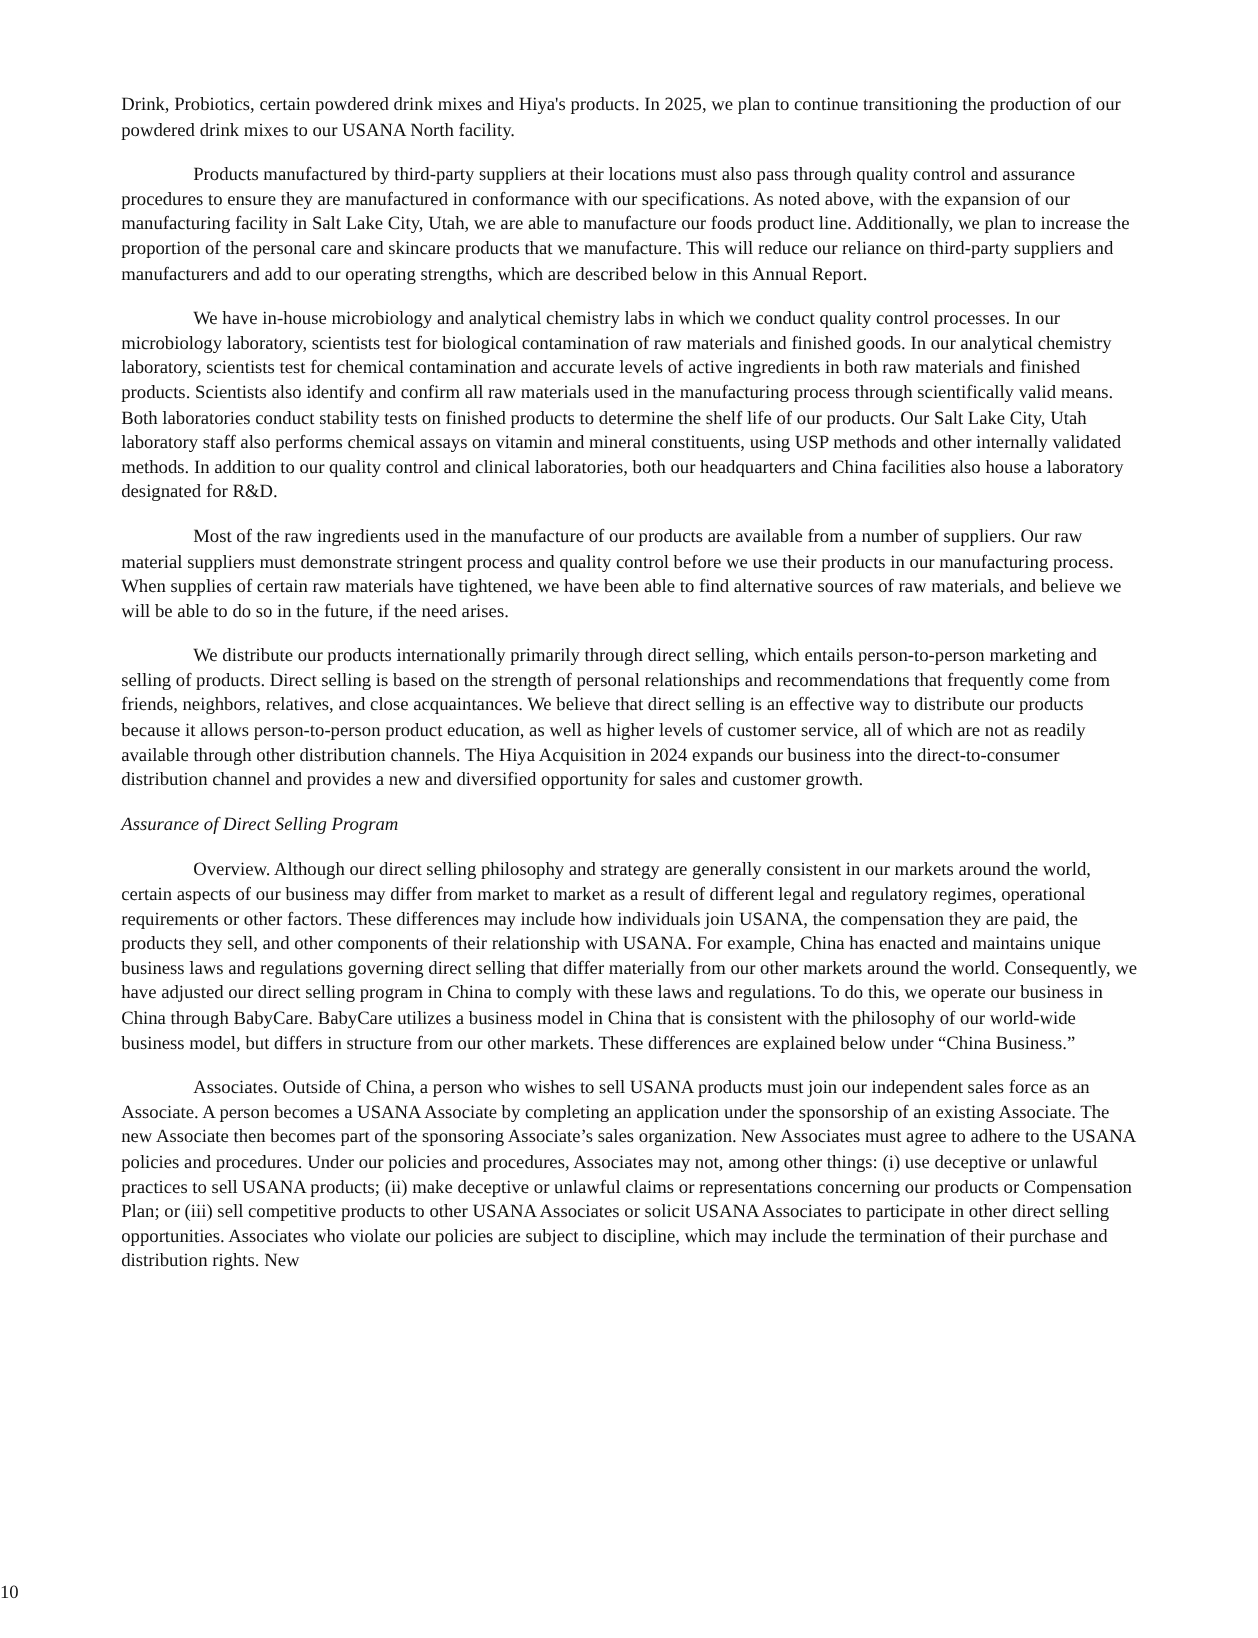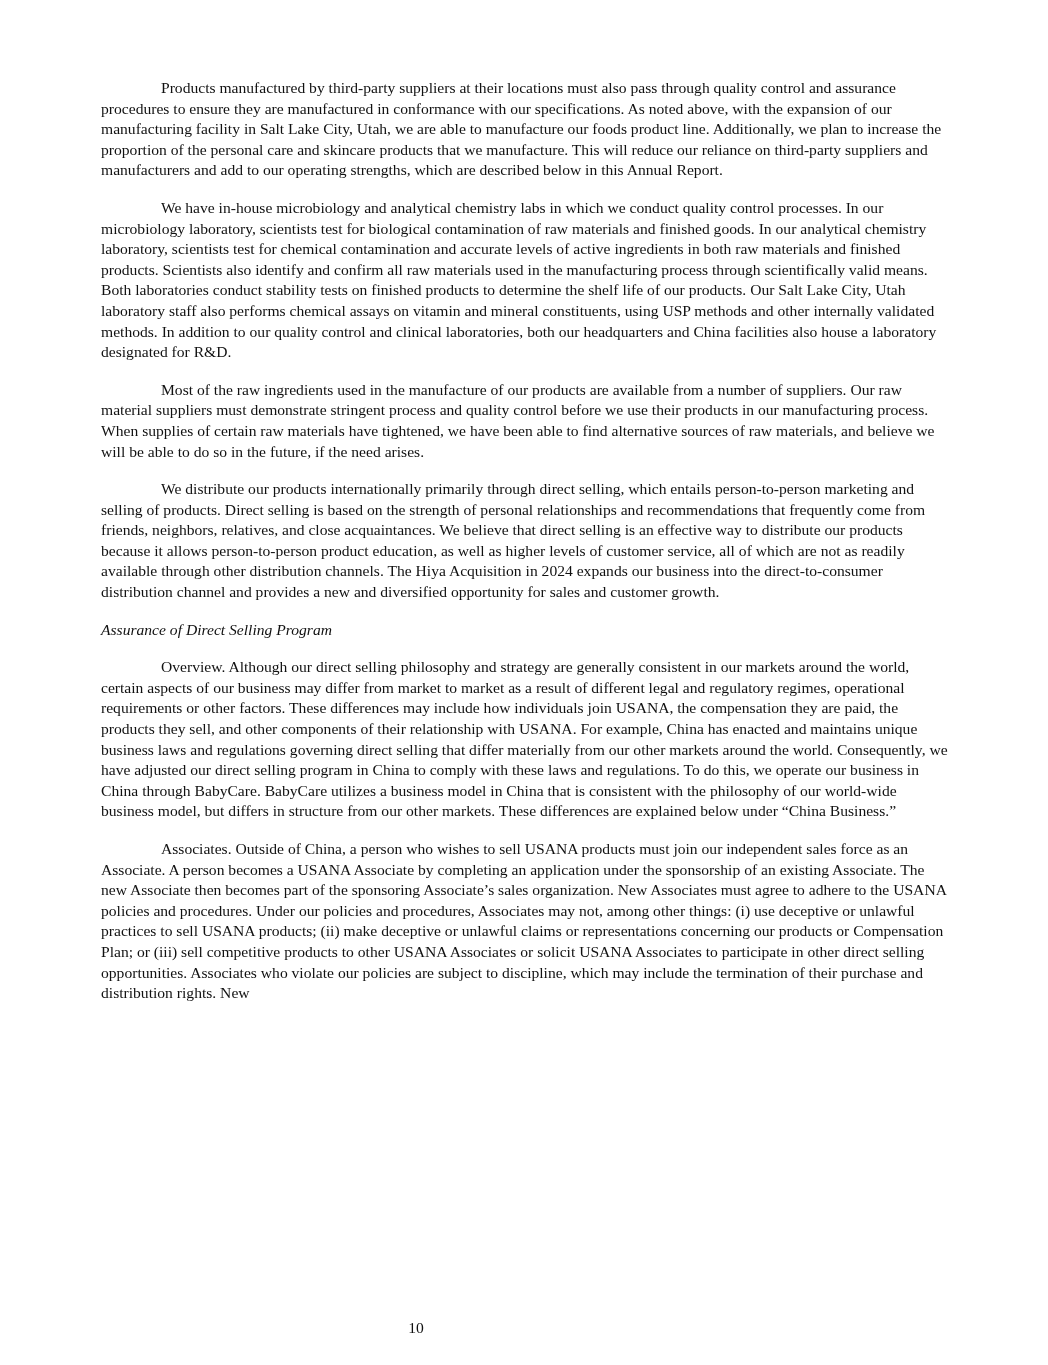--- a/index.html
+++ b/index.html
@@ -22,29 +22,29 @@
   p { margin: 0 0 17px 0; }
   p.indent { text-indent: 60px; }
   .subhead { font-style: italic; margin: 0 0 17px 0; }
   .section-head { font-weight: bold; margin: 0 0 17px 0; }
   .lead { }
   .page-number {
     position: absolute;
     top: 1318px;
     left: 0;
     width: 832px;
-    text-align: center;
     font-size: 15.6px;
     line-height: 20px;
   }
 </style>
 </head>
 <body>
 
 <div class="page">
+  <p>Drink, Probiotics, certain powdered drink mixes and Hiya's products. In 2025, we plan to continue transitioning the production of our powdered drink mixes to our USANA North facility.</p>
 
   <p class="indent">Products manufactured by third-party suppliers at their locations must also pass through quality control and assurance procedures to ensure they are manufactured in conformance with our specifications. As noted above, with the expansion of our manufacturing facility in Salt Lake City, Utah, we are able to manufacture our foods product line. Additionally, we plan to increase the proportion of the personal care and skincare products that we manufacture. This will reduce our reliance on third-party suppliers and manufacturers and add to our operating strengths, which are described below in this Annual Report.</p>
 
   <p class="indent">We have in-house microbiology and analytical chemistry labs in which we conduct quality control processes. In our microbiology laboratory, scientists test for biological contamination of raw materials and finished goods. In our analytical chemistry laboratory, scientists test for chemical contamination and accurate levels of active ingredients in both raw materials and finished products. Scientists also identify and confirm all raw materials used in the manufacturing process through scientifically valid means. Both laboratories conduct stability tests on finished products to determine the shelf life of our products. Our Salt Lake City, Utah laboratory staff also performs chemical assays on vitamin and mineral constituents, using USP methods and other internally validated methods. In addition to our quality control and clinical laboratories, both our headquarters and China facilities also house a laboratory designated for R&amp;D.</p>
 
   <p class="indent">Most of the raw ingredients used in the manufacture of our products are available from a number of suppliers. Our raw material suppliers must demonstrate stringent process and quality control before we use their products in our manufacturing process. When supplies of certain raw materials have tightened, we have been able to find alternative sources of raw materials, and believe we will be able to do so in the future, if the need arises.</p>
 
 
   <p class="indent">We distribute our products internationally primarily through direct selling, which entails person-to-person marketing and selling of products. Direct selling is based on the strength of personal relationships and recommendations that frequently come from friends, neighbors, relatives, and close acquaintances. We believe that direct selling is an effective way to distribute our products because it allows person-to-person product education, as well as higher levels of customer service, all of which are not as readily available through other distribution channels. The Hiya Acquisition in 2024 expands our business into the direct-to-consumer distribution channel and provides a new and diversified opportunity for sales and customer growth.</p>
 

